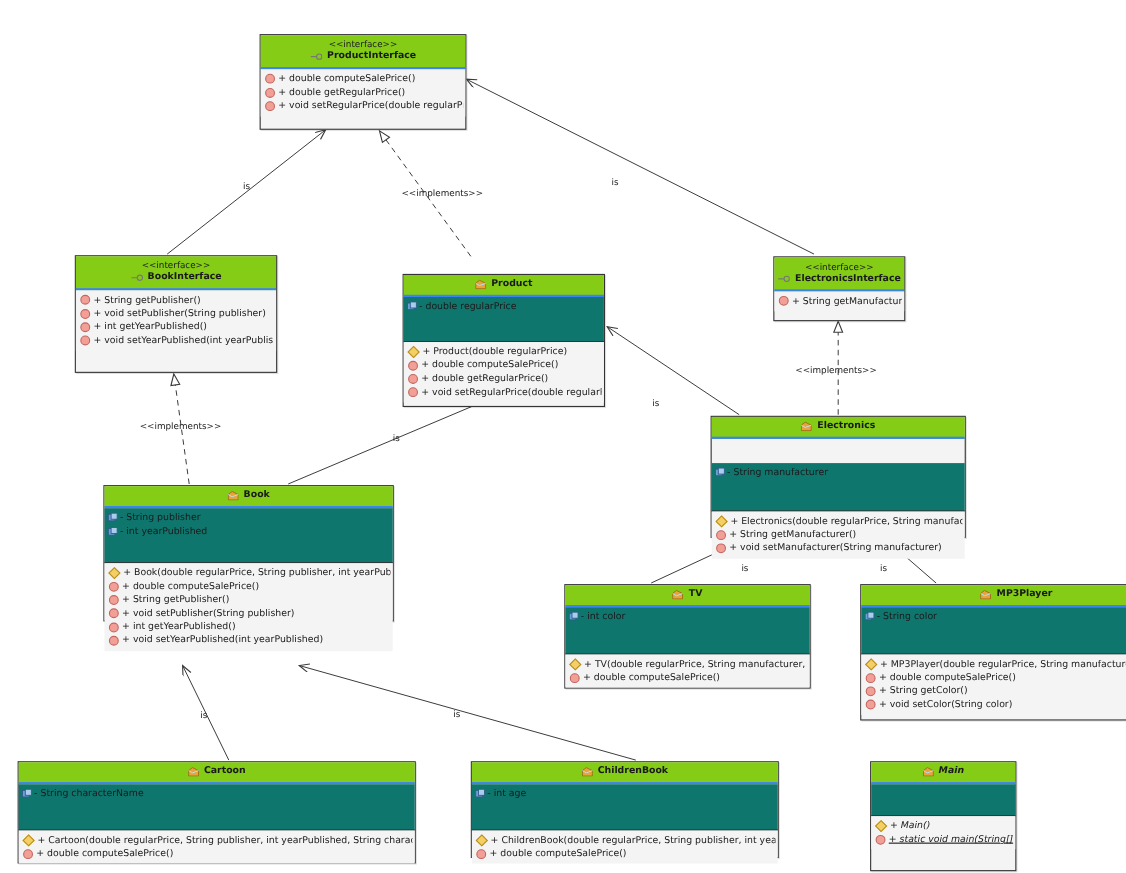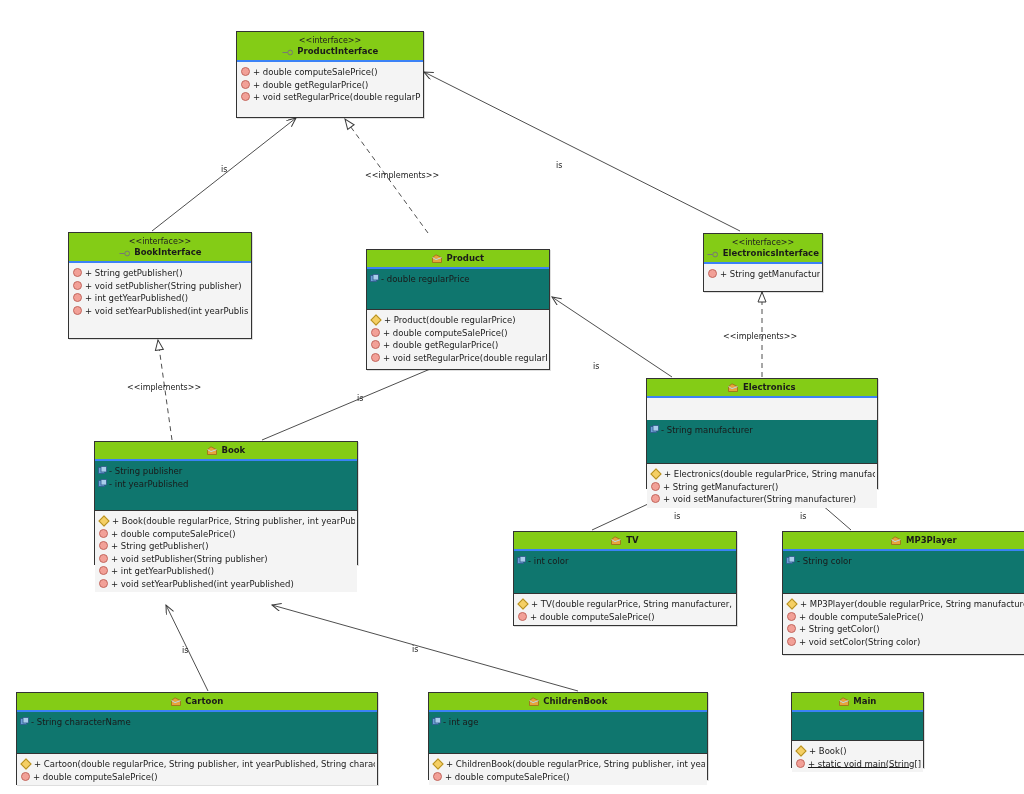--- a/index.html
+++ b/index.html
@@ -467,34 +467,34 @@
     <div class="uml-ops">
       <div class="member">
         <span class="ico ico-ctor"></span><span class="txt">+ ChildrenBook(double regularPrice, String publisher, int yearPublishe</span>
       </div>
       <div class="member">
         <span class="ico ico-method"></span><span class="txt">+ double computeSalePrice()</span>
       </div>
     </div>
   </div>
 
-  <div class="uml-box" style="left:791px;top:692px;width:133px;height:76px;">
+  <div class="uml-box" style="left:791px;top:692px;width:133px;height:100px;font-style:italic;">
     <div class="uml-header">
       <span class="ico ico-class">
         <svg width="10" height="9" viewBox="0 0 10 9">
             <path d="M0.5,8.5 L0.5,3.5 L4,0.8 L9.5,3.6 L9.5,8.5 Z" fill="#e8a33d" stroke="#9a6a16" stroke-width="0.8"></path>
             <path d="M0.5,3.6 L4,5.6 L9.5,3.6" fill="none" stroke="#b6e0f5" stroke-width="0.9"></path>
           </svg>
       </span>
       <span class="cls-name">Main</span>
     </div>
     <div class="uml-attrs" style="height:22px;"></div>
     <div class="uml-ops">
       <div class="member">
-        <span class="ico ico-ctor"></span><span class="txt">+ Book()</span>
+        <span class="ico ico-ctor"></span><span class="txt">+ Main()</span>
       </div>
       <div class="member">
         <span class="ico ico-method"></span><span class="txt static-m">+ static void main(String[] args)</span>
       </div>
     </div>
   </div>
 
 </div>
 
 </body></html>

